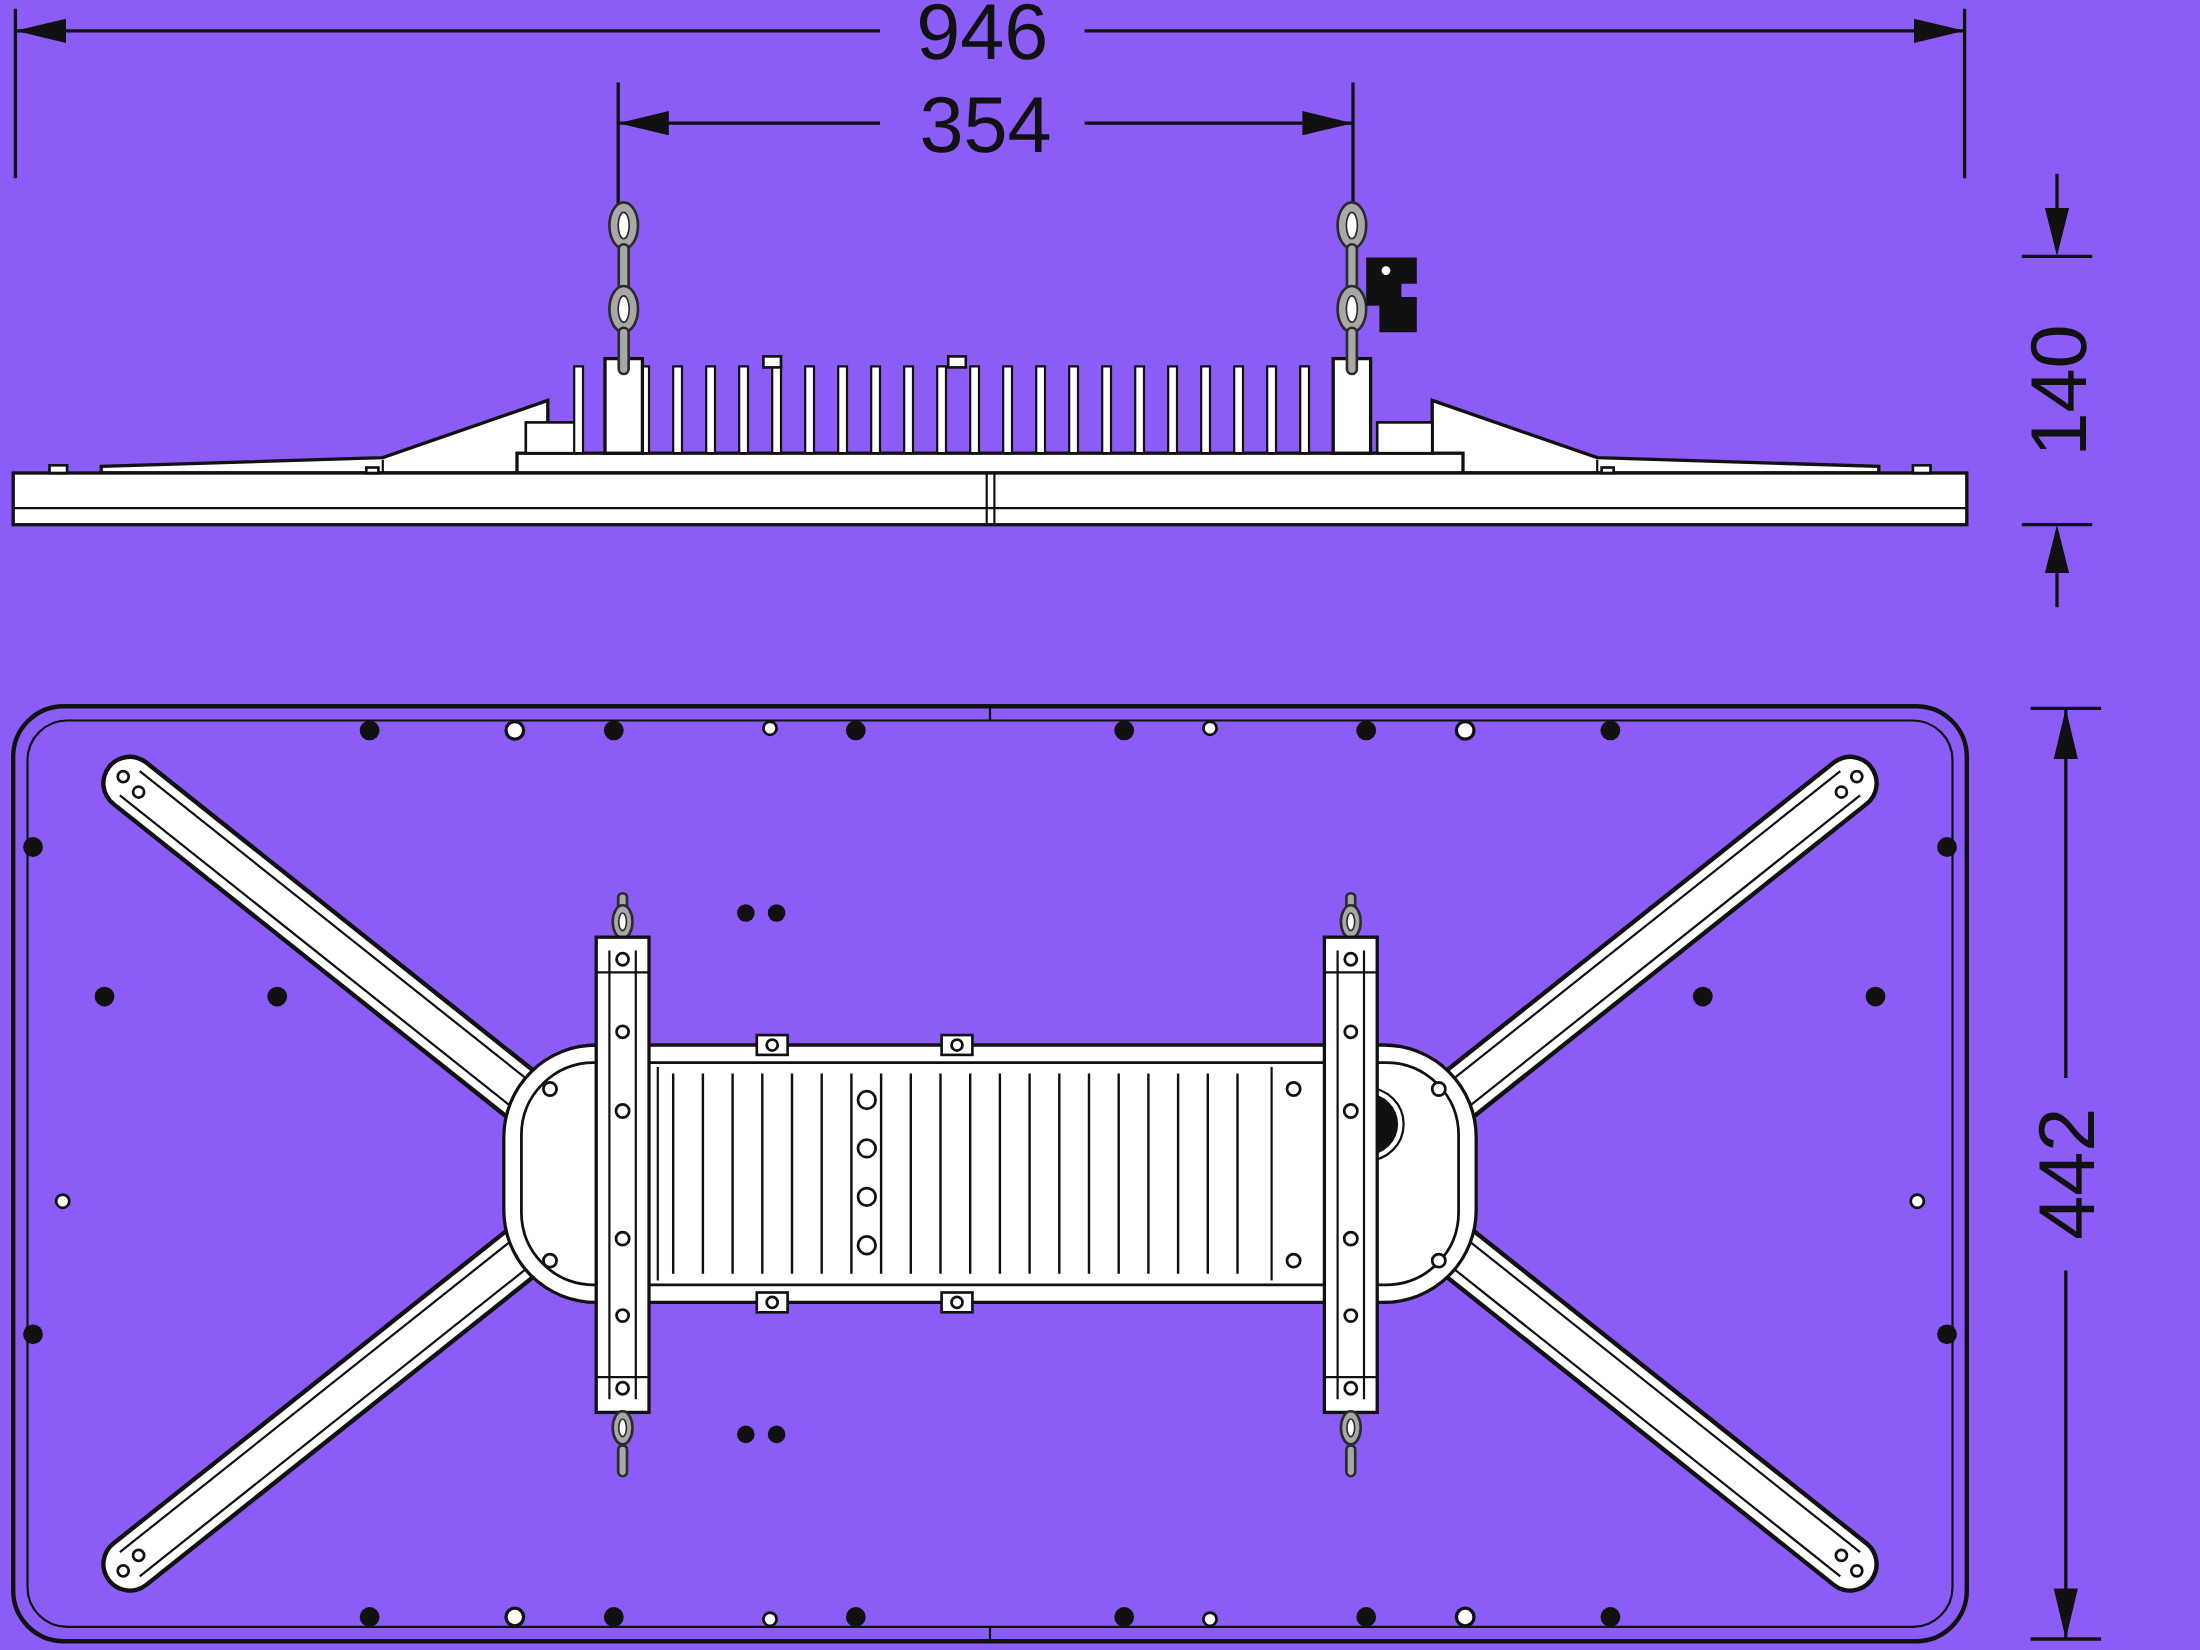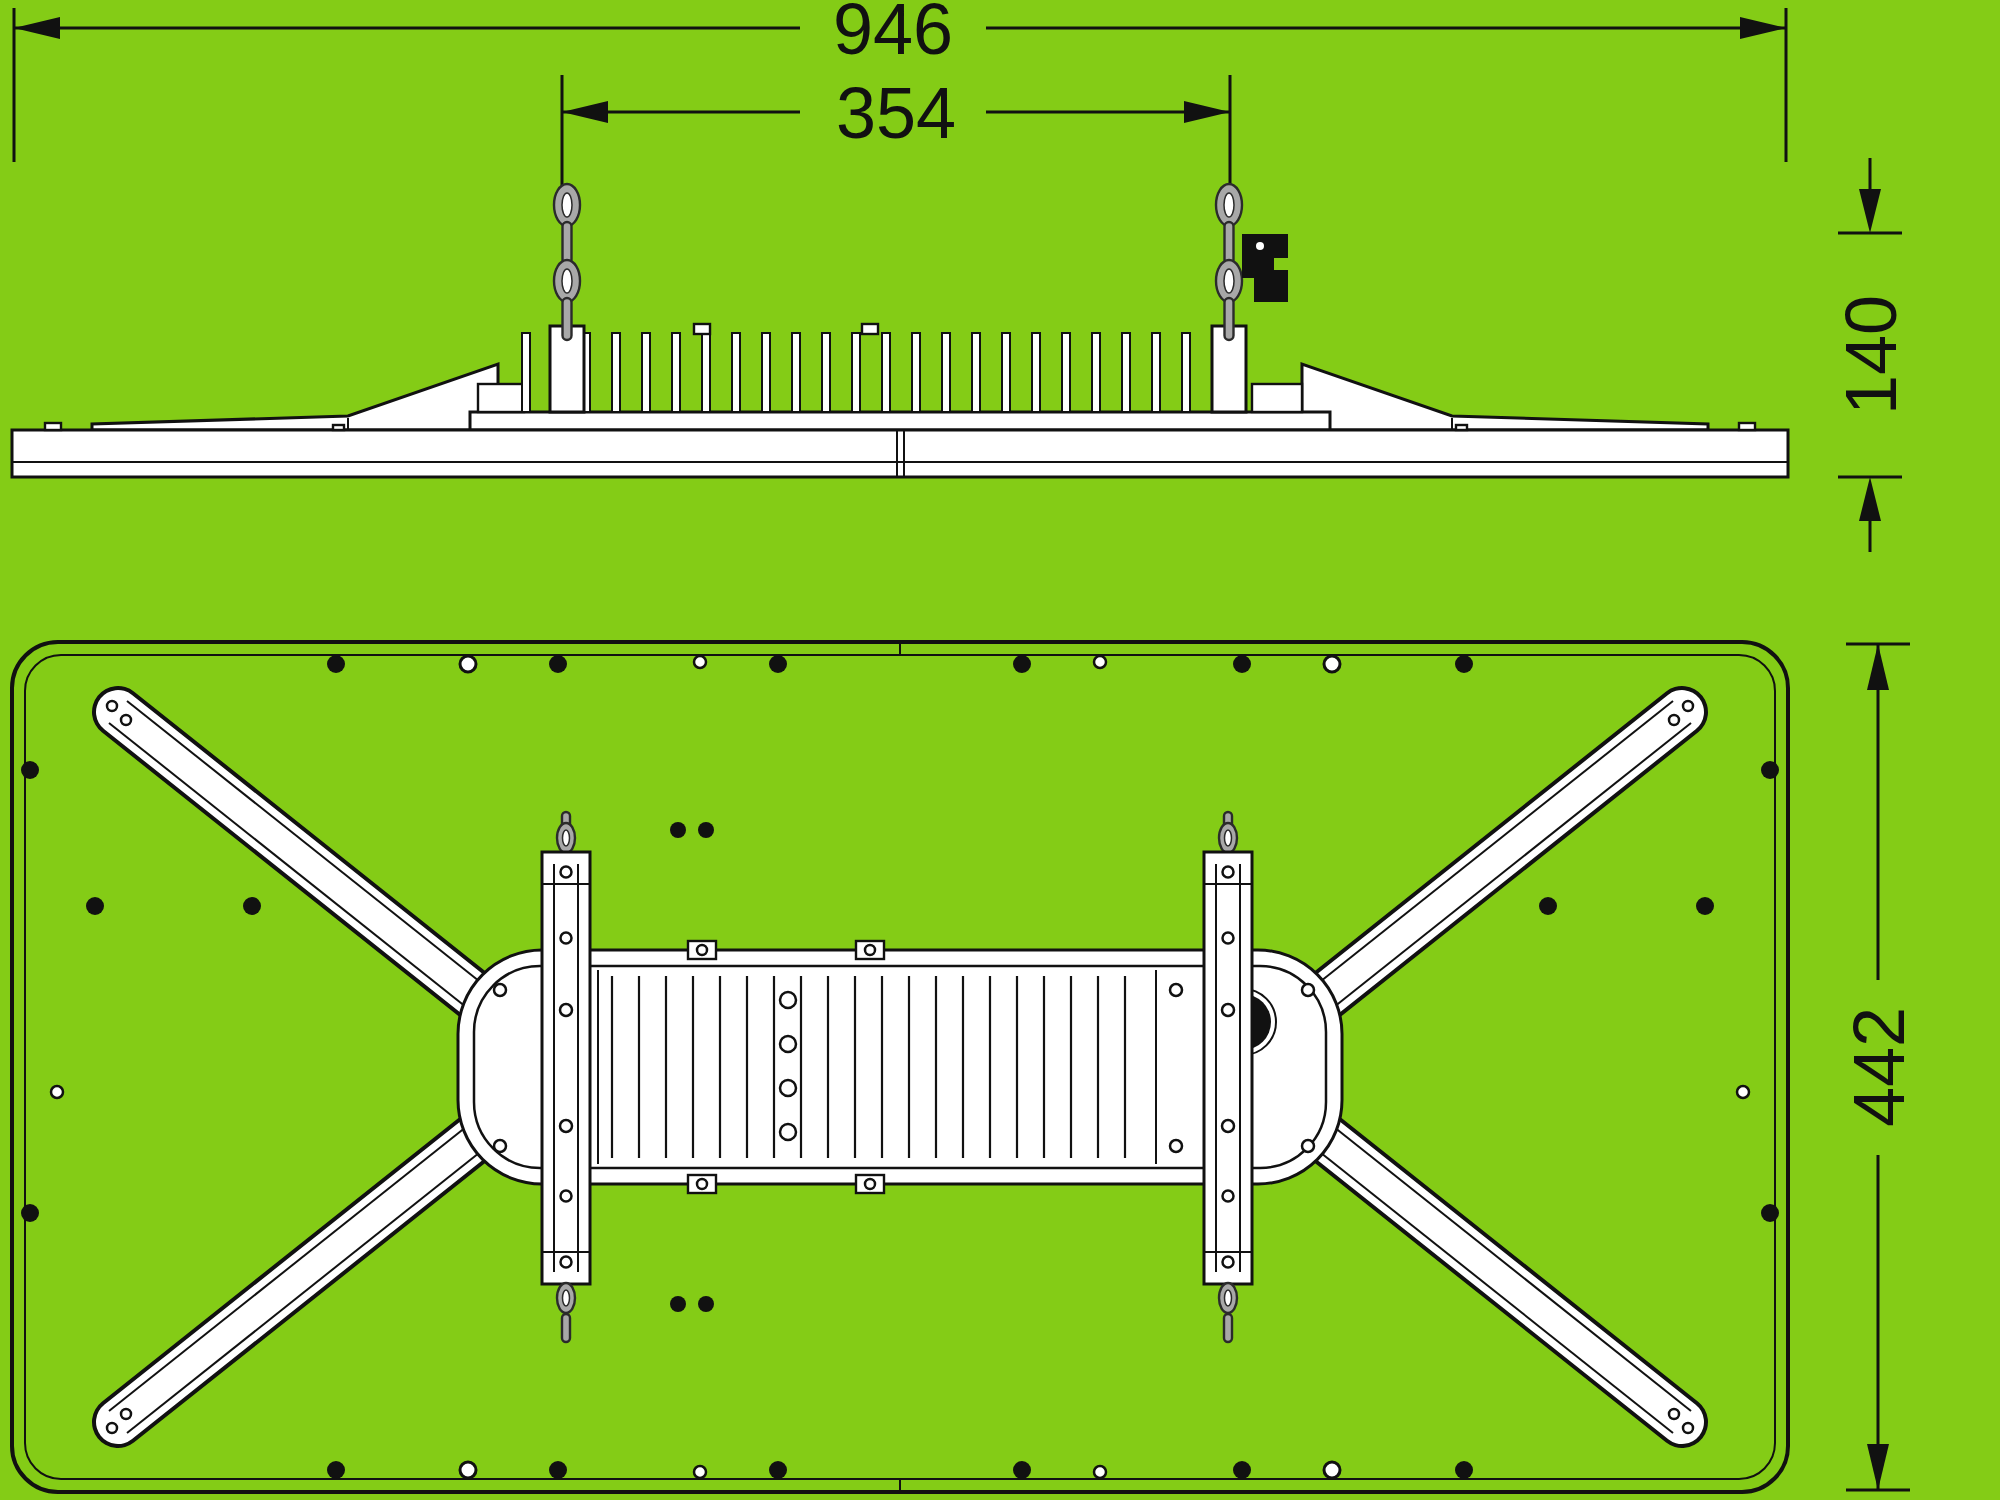--- a/index.html
+++ b/index.html
@@ -1,16 +1,16 @@
 <!DOCTYPE html>
 <html><head>
 <meta charset="utf-8">
 <style>
   html,body{margin:0;padding:0;background:#ffffff;}
-  .sheet{width:2000px;height:1500px;background:#84cc16;position:relative;overflow:hidden;
+  .sheet{width:2000px;height:1500px;background:#8b5cf6;position:relative;overflow:hidden;
          font-family:"Liberation Sans",sans-serif;}
   svg{display:block;}
   svg text{font-family:"Liberation Sans",sans-serif;font-size:72px;fill:#111;}
   .ln{stroke:#111;stroke-width:3;fill:none;}
   .thin{stroke:#111;stroke-width:2;fill:none;}
   .shape{stroke:#111;stroke-width:3;fill:#fff;}
   .shape2{stroke:#111;stroke-width:2.4;fill:#fff;}
   .arrow{fill:#111;stroke:none;}
   .chainlink{fill:#a8a8a8;stroke:#2b2b2b;stroke-width:2.4;}
   .chainhole{fill:#fff;stroke:#2b2b2b;stroke-width:1.5;}

